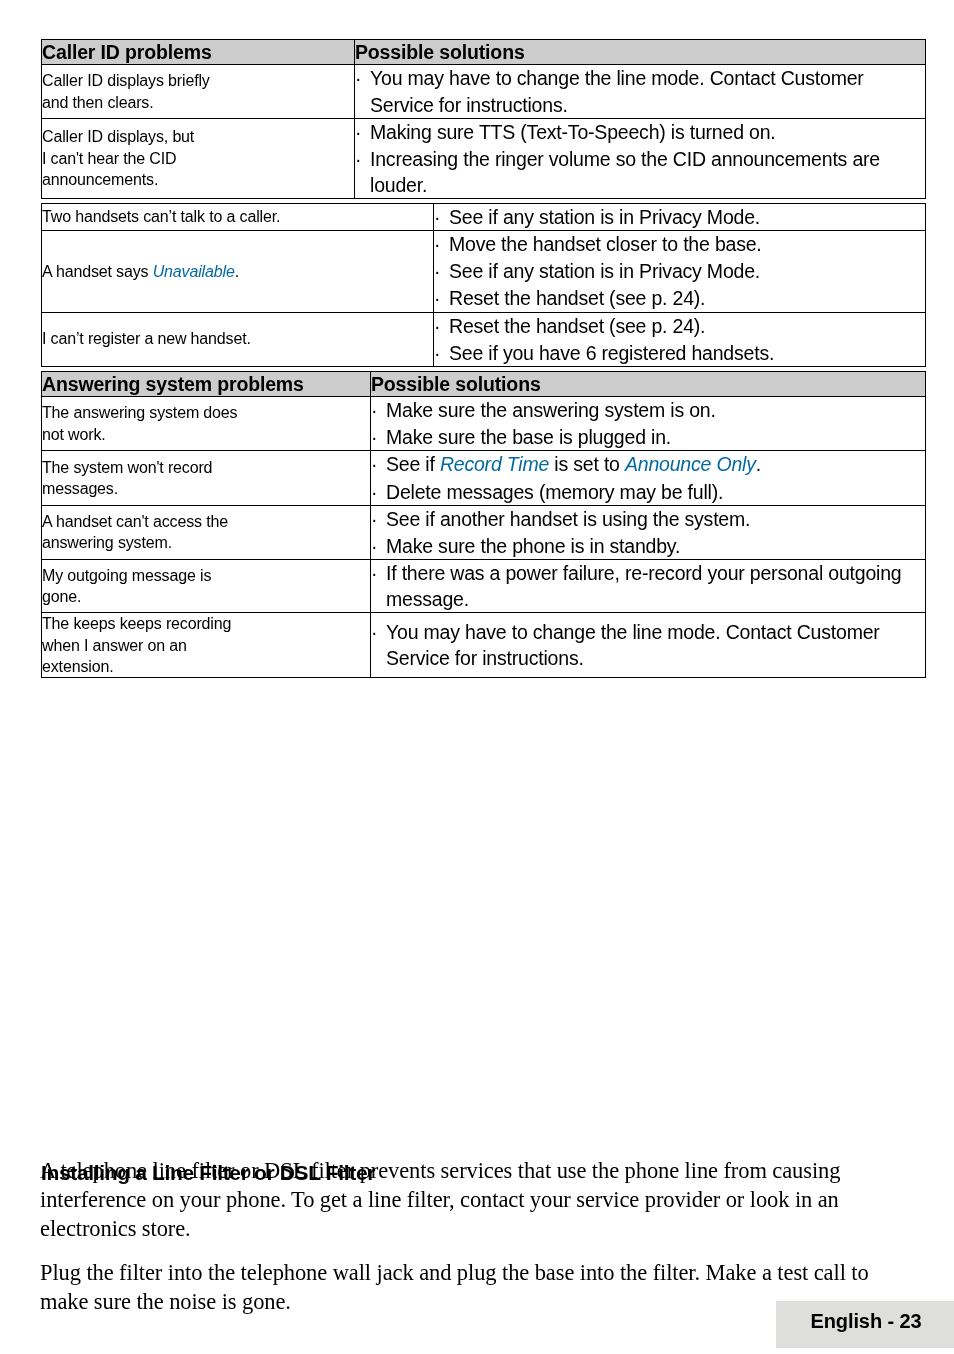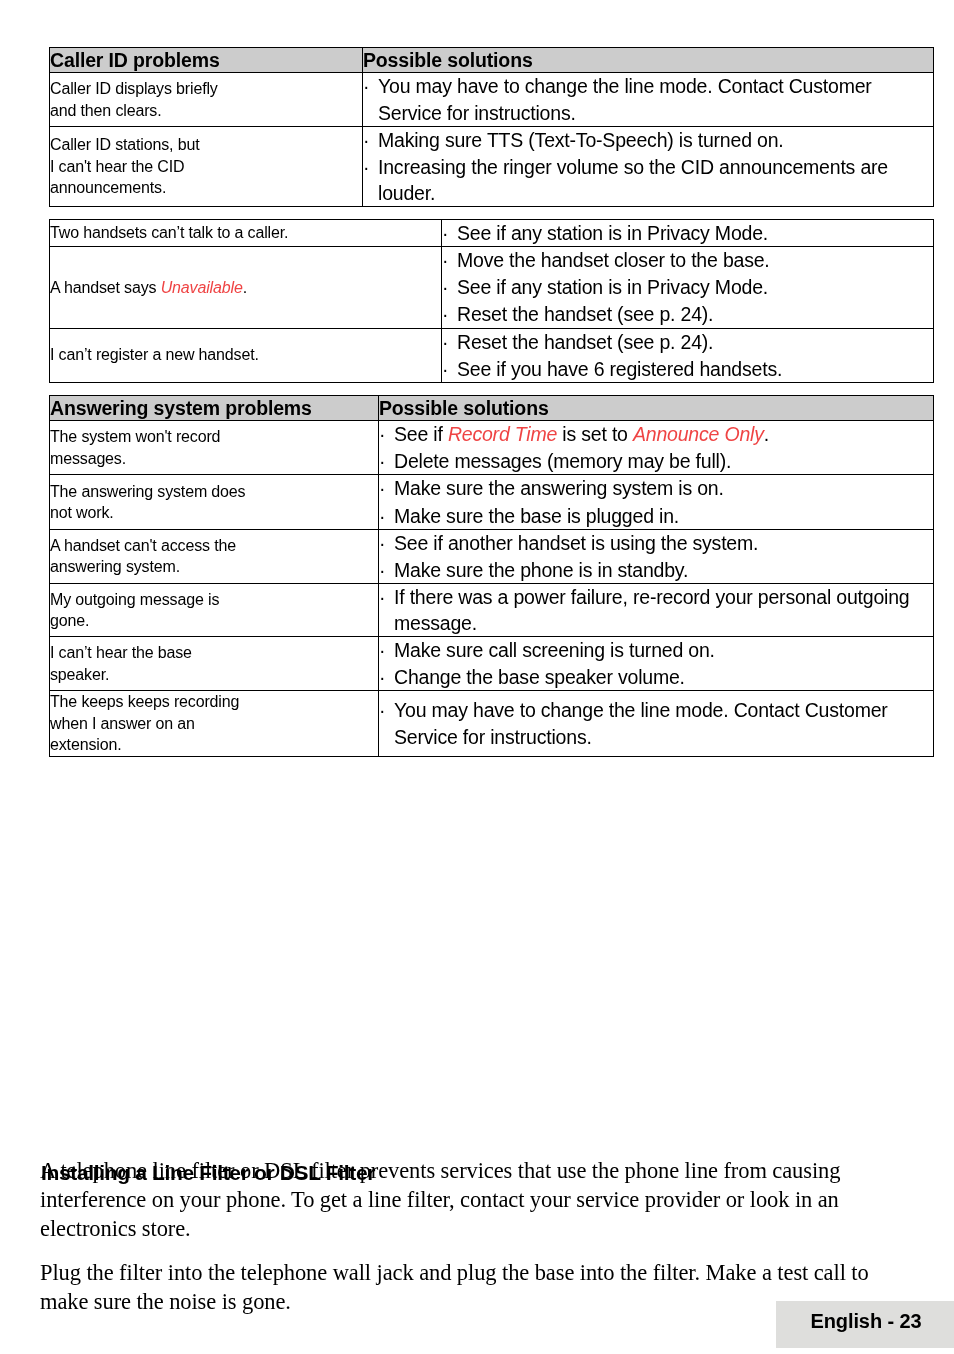--- a/index.html
+++ b/index.html
@@ -30,21 +30,21 @@
     position: absolute;
     left: 37px;
     top: 35px;
     width: 884px;
   }
 
   table.ts {
     width: 884px;
     border-collapse: collapse;
     table-layout: fixed;
-    margin: 12px;
+    margin: 4px;
     padding: 12px;
   }
 
   table.ts td, table.ts th {
     border: 1px solid #000000;
     padding: 0;
     margin: 0;
     vertical-align: middle;
   }
 
@@ -86,21 +86,21 @@
   td.sol li .bul {
     position: absolute;
     left: 0;
     top: 0;
     font-size: 19.5px;
     line-height: 1.34;
   }
 
   .ital {
     font-style: italic;
-    color: #ef4444;
+    color: #0369a1;
   }
 
   
   .sec-head {
     position: absolute;
     left: 41px;
     top: 1144px;
     font-family: "Liberation Sans", sans-serif;
     font-weight: bold;
     font-size: 21px;
@@ -169,21 +169,21 @@
             <span>and then clears.</span>
           </td>
           <td class="sol">
             <ul>
               <li><span class="bul">·</span><span>You may have to change the line mode. Contact Customer Service for instructions.</span></li>
             </ul>
           </td>
         </tr>
         <tr>
           <td class="prob">
-            <span>Caller ID stations, but</span><br>
+            <span>Caller ID displays, but</span><br>
             <span>I can't hear the CID</span><br>
             <span>announcements.</span>
           </td>
           <td class="sol">
             <ul>
               <li><span class="bul">·</span><span>Making sure TTS (Text-To-Speech) is turned on.</span></li>
               <li><span class="bul">·</span><span>Increasing the ringer volume so the CID announcements are louder.</span></li>
             </ul>
           </td>
         </tr>
@@ -234,46 +234,46 @@
           <col style="width:555px">
         </colgroup>
       <tbody>
         <tr>
           <th class="hdr">Answering system problems</th>
           <th class="hdr">Possible solutions</th>
         </tr>
 
         <tr>
           <td class="prob">
+            <span>The answering system does</span><br>
+            <span>not work.</span>
+          </td>
+          <td class="sol">
+            <ul>
+              <li><span class="bul">·</span><span>Make sure the answering system is on.</span></li>
+              <li><span class="bul">·</span><span>Make sure the base is plugged in.</span></li>
+            </ul>
+          </td>
+        </tr>
+
+        <tr>
+          <td class="prob">
             <span>The system won't record</span><br>
             <span>messages.</span>
           </td>
           <td class="sol">
             <ul>
               <li><span class="bul">·</span><span>See if </span><span class="ital">Record Time</span><span> is set to </span><span class="ital">Announce Only</span><span>.</span></li>
               <li><span class="bul">·</span><span>Delete messages (memory may be full).</span></li>
             </ul>
           </td>
         </tr>
 
         <tr>
           <td class="prob">
-            <span>The answering system does</span><br>
-            <span>not work.</span>
-          </td>
-          <td class="sol">
-            <ul>
-              <li><span class="bul">·</span><span>Make sure the answering system is on.</span></li>
-              <li><span class="bul">·</span><span>Make sure the base is plugged in.</span></li>
-            </ul>
-          </td>
-        </tr>
-
-        <tr>
-          <td class="prob">
             <span>A handset can't access the</span><br>
             <span>answering system.</span>
           </td>
           <td class="sol">
             <ul>
               <li><span class="bul">·</span><span>See if another handset is using the system.</span></li>
               <li><span class="bul">·</span><span>Make sure the phone is in standby.</span></li>
             </ul>
           </td>
         </tr>
@@ -283,32 +283,20 @@
             <span>My outgoing message is</span><br>
             <span>gone.</span>
           </td>
           <td class="sol">
             <ul>
               <li><span class="bul">·</span><span>If there was a power failure, re-record your personal outgoing message.</span></li>
             </ul>
           </td>
         </tr>
 
-        <tr>
-          <td class="prob">
-            <span>I can’t hear the base</span><br>
-            <span>speaker.</span>
-          </td>
-          <td class="sol">
-            <ul>
-              <li><span class="bul">·</span><span>Make sure call screening is turned on.</span></li>
-              <li><span class="bul">·</span><span>Change the base speaker volume.</span></li>
-            </ul>
-          </td>
-        </tr>
 
 
         <tr>
           <td class="prob">
             <span>The keeps keeps recording</span><br>
             <span>when I answer on an</span><br>
             <span>extension.</span>
           </td>
           <td class="sol">
             <ul>

